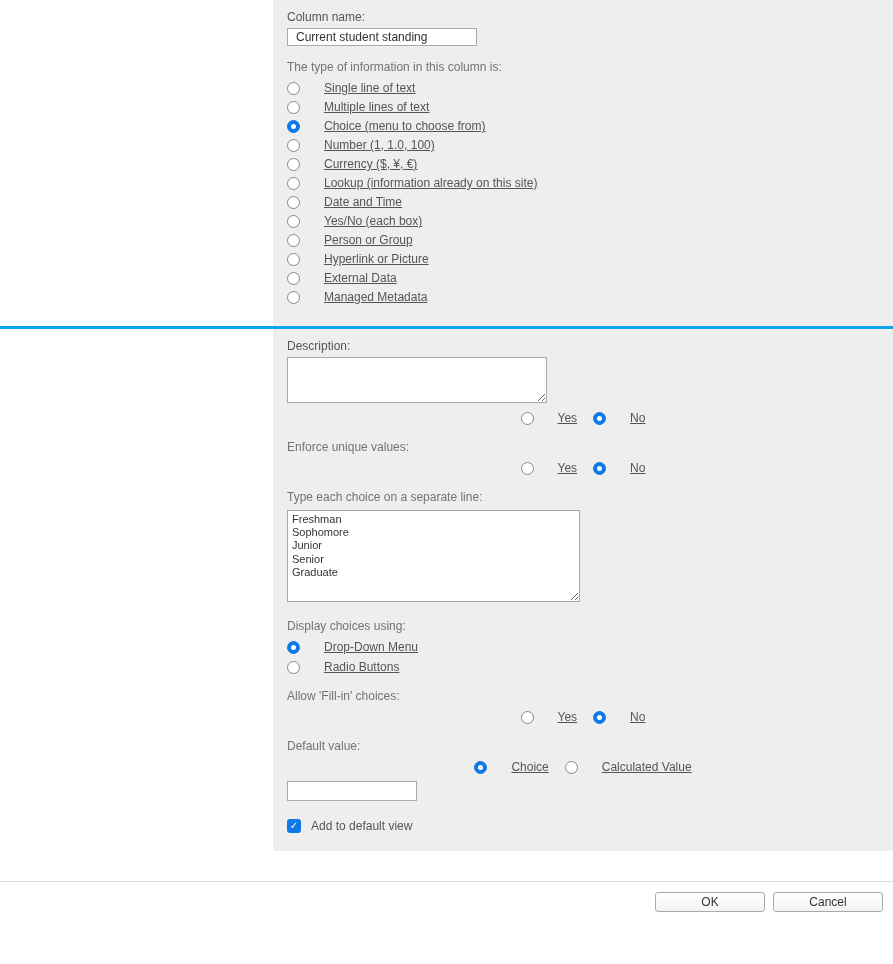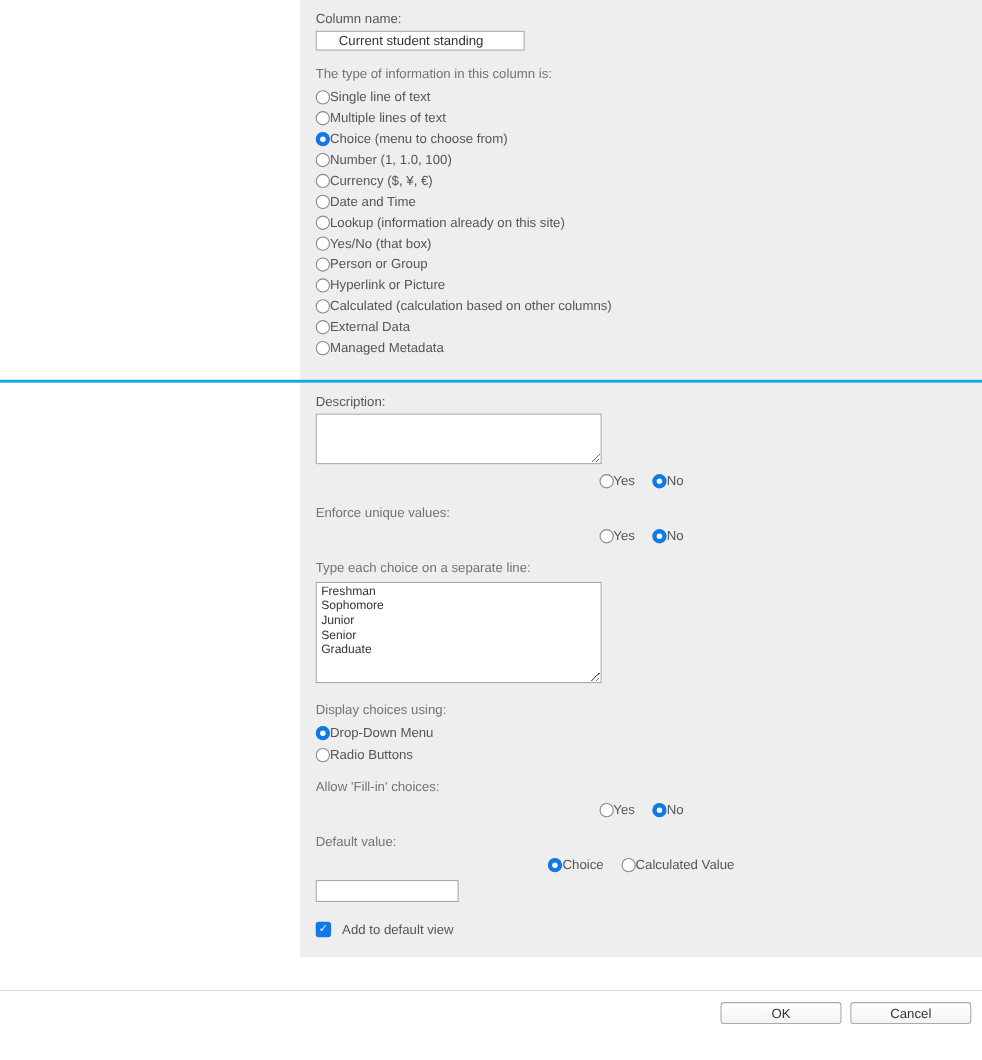--- a/index.html
+++ b/index.html
@@ -29,38 +29,39 @@
     background: #eeeeee;
     padding: 10px 14px 18px 14px;
   }
   .lbl {
     color: #555;
     margin-bottom: 4px;
   }
   .text-input {
     width: 190px;
     height: 18px;
-    padding: 1px 20px;
+    padding: 1px 8px;
     border: 1px solid #aaa;
     font-family: inherit;
     font-size: 12px;
     color: #333;
     background: #fff;
   }
   .group-header {
     margin-top: 14px;
     margin-bottom: 6px;
     color: #737373;
   }
   .radio-row {
     display: flex;
     align-items: center;
-    gap: 0;
+    gap: 24px;
     margin: 3px 0;
     line-height: 16px;
+    text-decoration: underline;
   }
   .radio {
     width: 13px;
     height: 13px;
     border: 1px solid #888;
     border-radius: 50%;
     background: #fff;
     display: inline-flex;
     align-items: center;
     justify-content: center;
@@ -90,21 +91,21 @@
     width: 260px;
     height: 46px;
     border: 1px solid #aaa;
     background: #fff;
     font-family: inherit;
     font-size: 12px;
     resize: both;
     padding: 2px 4px;
   }
   .choices-area {
-    width: 260px;
+    width: 293px;
     height: 92px;
     border: 1px solid #aaa;
     background: #fff;
     font-family: inherit;
     font-size: 11px;
     padding: 2px 4px;
     resize: both;
     color: #333;
     line-height: 1.2;
   }
@@ -194,41 +195,37 @@
       <div class="radio-row">
         <span class="radio"></span>
         <span class="radio-text">Number (1, 1.0, 100)</span>
       </div>
       <div class="radio-row">
         <span class="radio"></span>
         <span class="radio-text">Currency ($, ¥, €)</span>
       </div>
       <div class="radio-row">
         <span class="radio"></span>
+        <span class="radio-text">Lookup (information already on this site)</span>
+      </div>
+      <div class="radio-row">
+        <span class="radio"></span>
         <span class="radio-text">Date and Time</span>
       </div>
       <div class="radio-row">
         <span class="radio"></span>
-        <span class="radio-text">Lookup (information already on this site)</span>
-      </div>
-      <div class="radio-row">
-        <span class="radio"></span>
-        <span class="radio-text">Yes/No (that box)</span>
+        <span class="radio-text">Yes/No (each box)</span>
       </div>
       <div class="radio-row">
         <span class="radio"></span>
         <span class="radio-text">Person or Group</span>
       </div>
       <div class="radio-row">
         <span class="radio"></span>
         <span class="radio-text">Hyperlink or Picture</span>
-      </div>
-      <div class="radio-row">
-        <span class="radio"></span>
-        <span class="radio-text">Calculated (calculation based on other columns)</span>
       </div>
       <div class="radio-row">
         <span class="radio"></span>
         <span class="radio-text">External Data</span>
       </div>
       <div class="radio-row">
         <span class="radio"></span>
         <span class="radio-text">Managed Metadata</span>
       </div>
     </div>

